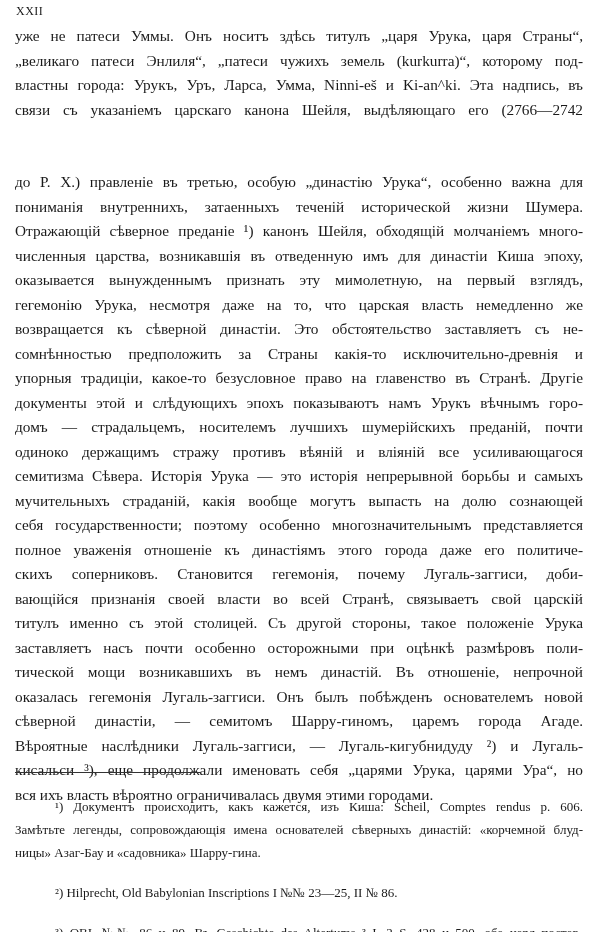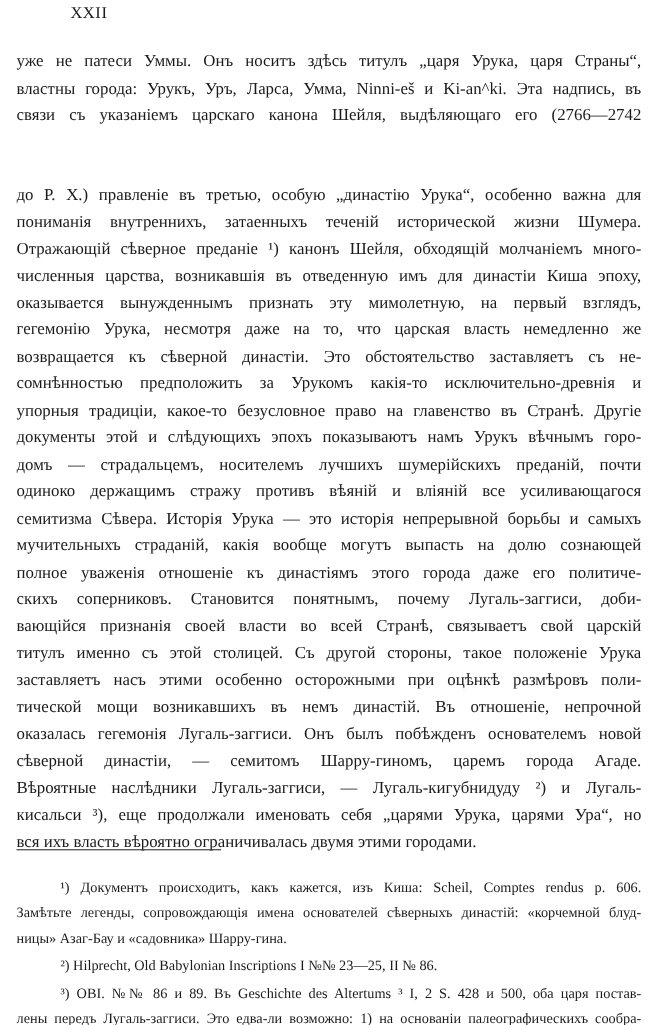--- a/index.html
+++ b/index.html
@@ -1,59 +1,61 @@
 <!DOCTYPE html>
 <html><head>
 <meta charset="utf-8">
 <style>
   html, body { margin: 0; padding: 0; background: #ffffff; }
   body { width: 600px; height: 932px; position: relative; overflow: hidden;
          font-family: "Liberation Serif", "DejaVu Serif", serif; color: #1a1a1a; }
-  .page-num { position: absolute; left: 16px; top: 4px; font-size: 15px; letter-spacing: 0.5px; margin-left: 48px; }
-  .body-text { position: absolute; left: 15px; top: 44px; width: 568px; }
+  .page-num { position: absolute; left: 16px; top: 4px; font-size: 12px; letter-spacing: 0.5px; }
+  .body-text { position: absolute; left: 15px; top: 24px; width: 568px; }
   .line { height: 24.5px; line-height: 24.5px; font-size: 15.3px; white-space: nowrap;
           text-align: justify; text-align-last: justify; overflow: hidden; }
   .line.last { text-align-last: left; }
   .footnote-rule { position: absolute; left: 15px; top: 772px; width: 186px; height: 0;
                    border-top: 1px solid #333; }
   .footnotes { position: absolute; left: 15px; top: 795px; width: 568px; }
   .fn-line { height: 23px; line-height: 23px; font-size: 13px; white-space: nowrap;
              text-align: justify; text-align-last: justify; overflow: hidden; }
   .fn-line.last { text-align-last: left; }
-  .fn-line.gap { margin-top: 2px; }
+  .fn-line.gap { margin-top: 17px; }
   .indent { padding-left: 40px; }
 </style>
 </head>
 <body>
 
 <div class="page-num">XXII</div>
 
 <div class="body-text">
   <div class="line">уже не патеси Уммы. Онъ носитъ здѣсь титулъ „царя Урука, царя Страны“,</div>
+  <div class="line">„великаго патеси Энлиля“, „патеси чужихъ земель (kurkurra)“, которому под-</div>
   <div class="line">властны города: Урукъ, Уръ, Ларса, Умма, Ninni-eš и Ki-an^ki. Эта надпись, въ</div>
   <div class="line">связи съ указаніемъ царскаго канона Шейля, выдѣляющаго его (2766—2742</div>
   <div class="line last" style="text-align-last: justify; margin-top: 48px;">до Р. Х.) правленіе въ третью, особую „династію Урука“, особенно важна для</div>
   <div class="line">пониманія внутреннихъ, затаенныхъ теченій исторической жизни Шумера.</div>
   <div class="line">Отражающій сѣверное преданіе ¹) канонъ Шейля, обходящій молчаніемъ много-</div>
   <div class="line">численныя царства, возникавшія въ отведенную имъ для династіи Киша эпоху,</div>
   <div class="line">оказывается вынужденнымъ признать эту мимолетную, на первый взглядъ,</div>
   <div class="line">гегемонію Урука, несмотря даже на то, что царская власть немедленно же</div>
   <div class="line">возвращается къ сѣверной династіи. Это обстоятельство заставляетъ съ не-</div>
-  <div class="line">сомнѣнностью предположить за Урукомъ какія-то исключительно-древнія и</div>
+  <div class="line">сомнѣнностью предположить за Страны какія-то исключительно-древнія и</div>
   <div class="line">упорныя традиціи, какое-то безусловное право на главенство въ Странѣ. Другіе</div>
   <div class="line">документы этой и слѣдующихъ эпохъ показываютъ намъ Урукъ вѣчнымъ горо-</div>
   <div class="line">домъ — страдальцемъ, носителемъ лучшихъ шумерійскихъ преданій, почти</div>
   <div class="line">одиноко держащимъ стражу противъ вѣяній и вліяній все усиливающагося</div>
   <div class="line">семитизма Сѣвера. Исторія Урука — это исторія непрерывной борьбы и самыхъ</div>
   <div class="line">мучительныхъ страданій, какія вообще могутъ выпасть на долю сознающей</div>
+  <div class="line">себя государственности; поэтому особенно многозначительнымъ представляется</div>
   <div class="line">полное уваженія отношеніе къ династіямъ этого города даже его политиче-</div>
-  <div class="line">скихъ соперниковъ. Становится понятнымъ, почему Лугаль-заггиси, доби-</div>
+  <div class="line">скихъ соперниковъ. Становится гегемонія, почему Лугаль-заггиси, доби-</div>
   <div class="line">вающійся признанія своей власти во всей Странѣ, связываетъ свой царскій</div>
   <div class="line">титулъ именно съ этой столицей. Съ другой стороны, такое положеніе Урука</div>
-  <div class="line">заставляетъ насъ этими особенно осторожными при оцѣнкѣ размѣровъ поли-</div>
+  <div class="line">заставляетъ насъ почти особенно осторожными при оцѣнкѣ размѣровъ поли-</div>
   <div class="line">тической мощи возникавшихъ въ немъ династій. Въ отношеніе, непрочной</div>
   <div class="line">оказалась гегемонія Лугаль-заггиси. Онъ былъ побѣжденъ основателемъ новой</div>
   <div class="line">сѣверной династіи, — семитомъ Шарру-гиномъ, царемъ города Агаде.</div>
   <div class="line">Вѣроятные наслѣдники Лугаль-заггиси, — Лугаль-кигубнидуду ²) и Лугаль-</div>
   <div class="line">кисальси ³), еще продолжали именовать себя „царями Урука, царями Ура“, но</div>
   <div class="line last">вся ихъ власть вѣроятно ограничивалась двумя этими городами.</div>
 </div>
 
 <div class="footnote-rule"></div>
 

